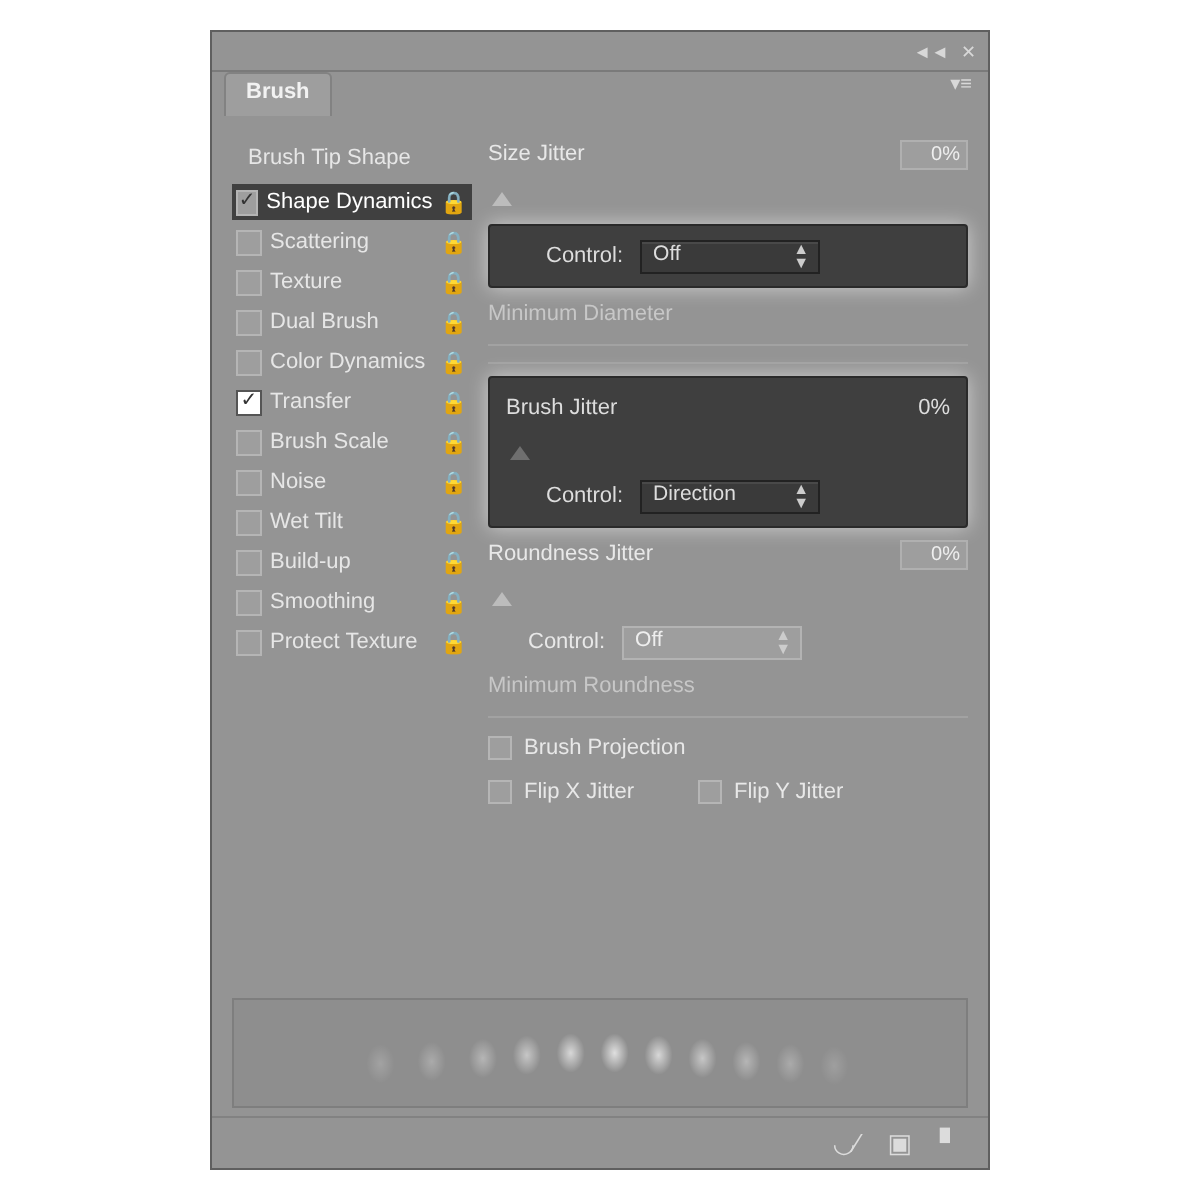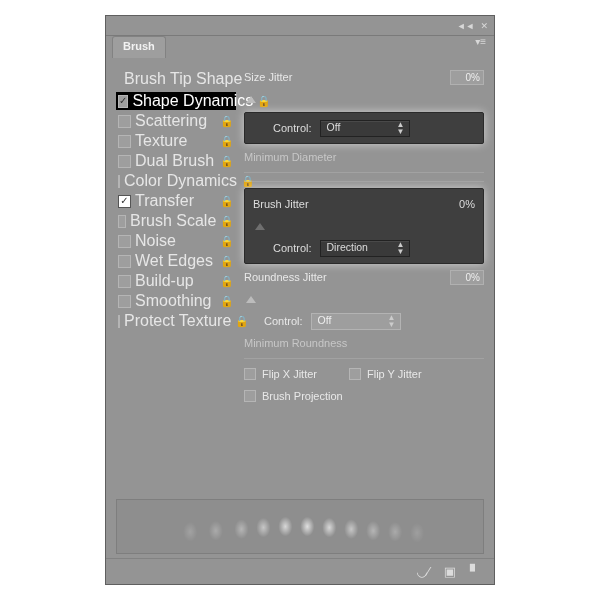--- a/index.html
+++ b/index.html
@@ -73,38 +73,38 @@
   .side-row {
     display: flex;
     align-items: center;
     height: 18px;
     padding: 0 2px;
     gap: 4px;
     color: #e6e6e6;
   }
   .side-row.heading { margin: 2px 0 2px 6px; }
   .side-row.selected {
-    background: #000000;
+    background: #404040;
     color: #fff;
   }
   .chk {
     width: 13px;
     height: 13px;
     border: 1px solid #b5b5b5;
     background: #9e9e9e;
     display: inline-flex;
     align-items: center;
     justify-content: center;
     font-size: 10px;
     line-height: 1;
     color: #333;
   }
   .chk.dark { background:#fff; border-color:#555; }
   .chk.checked::after { content:"✓"; }
-  .side-label { flex: 1; white-space: nowrap; font-size: 16px; }
+  .side-label { flex: 1; white-space: nowrap; font-size: 11px; }
   .lock {
     width: 14px; text-align: center; color: #c9c9c9; font-size: 11px;
   }
   .main {
     flex: 1;
     display: flex;
     flex-direction: column;
     gap: 4px;
   }
   .row { display:flex; align-items:center; height:18px; gap:6px; }
@@ -254,21 +254,21 @@
         <span class="side-label">Brush Scale</span>
         <span class="lock">🔒</span>
       </div>
       <div class="side-row">
         <span class="chk"></span>
         <span class="side-label">Noise</span>
         <span class="lock">🔒</span>
       </div>
       <div class="side-row">
         <span class="chk"></span>
-        <span class="side-label">Wet Edges</span>
+        <span class="side-label">Wet Tilt</span>
         <span class="lock">🔒</span>
       </div>
       <div class="side-row">
         <span class="chk"></span>
         <span class="side-label">Build-up</span>
         <span class="lock">🔒</span>
       </div>
       <div class="side-row">
         <span class="chk"></span>
         <span class="side-label">Smoothing</span>
@@ -352,28 +352,28 @@
         </span>
       </div>
 
       <div class="row">
         <span class="label dim">Minimum Roundness</span>
       </div>
       <div class="spacer-line"></div>
 
       <div class="row" style="gap:6px;">
         <span class="chk-sm"></span>
+        <span class="label">Brush Projection</span>
+      </div>
+      <div class="row" style="gap:6px;">
+        <span class="chk-sm"></span>
         <span class="label">Flip X Jitter</span>
         <span style="width:20px"></span>
         <span class="chk-sm"></span>
         <span class="label">Flip Y Jitter</span>
-      </div>
-      <div class="row" style="gap:6px;">
-        <span class="chk-sm"></span>
-        <span class="label">Brush Projection</span>
       </div>
 
     </div>
   </div>
 
   <div class="preview"></div>
 
   <div class="footer">
     <span class="ficon">◡⁄</span>
     <span class="ficon">▣</span>

